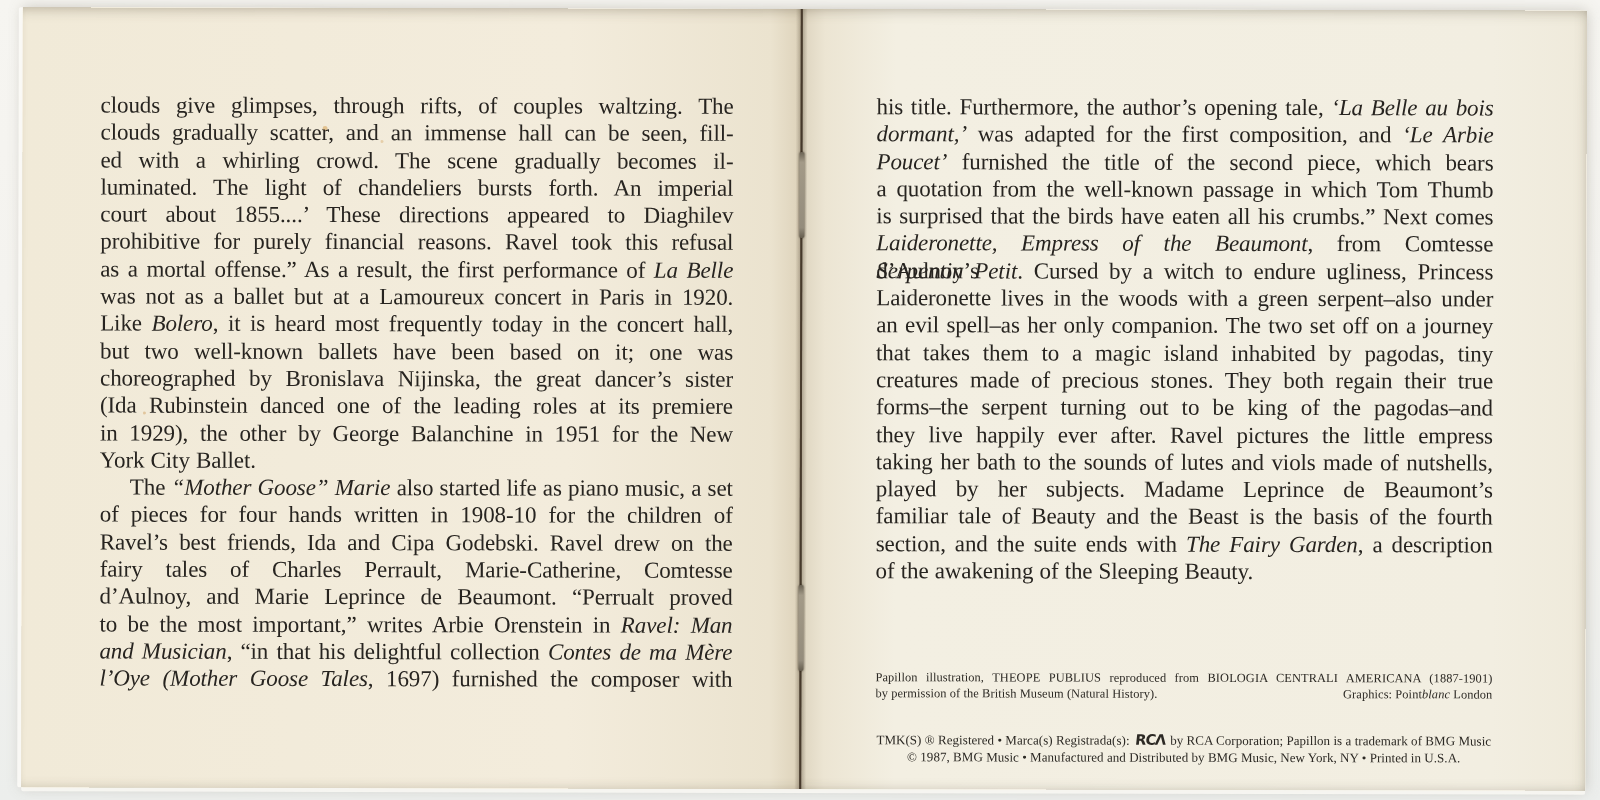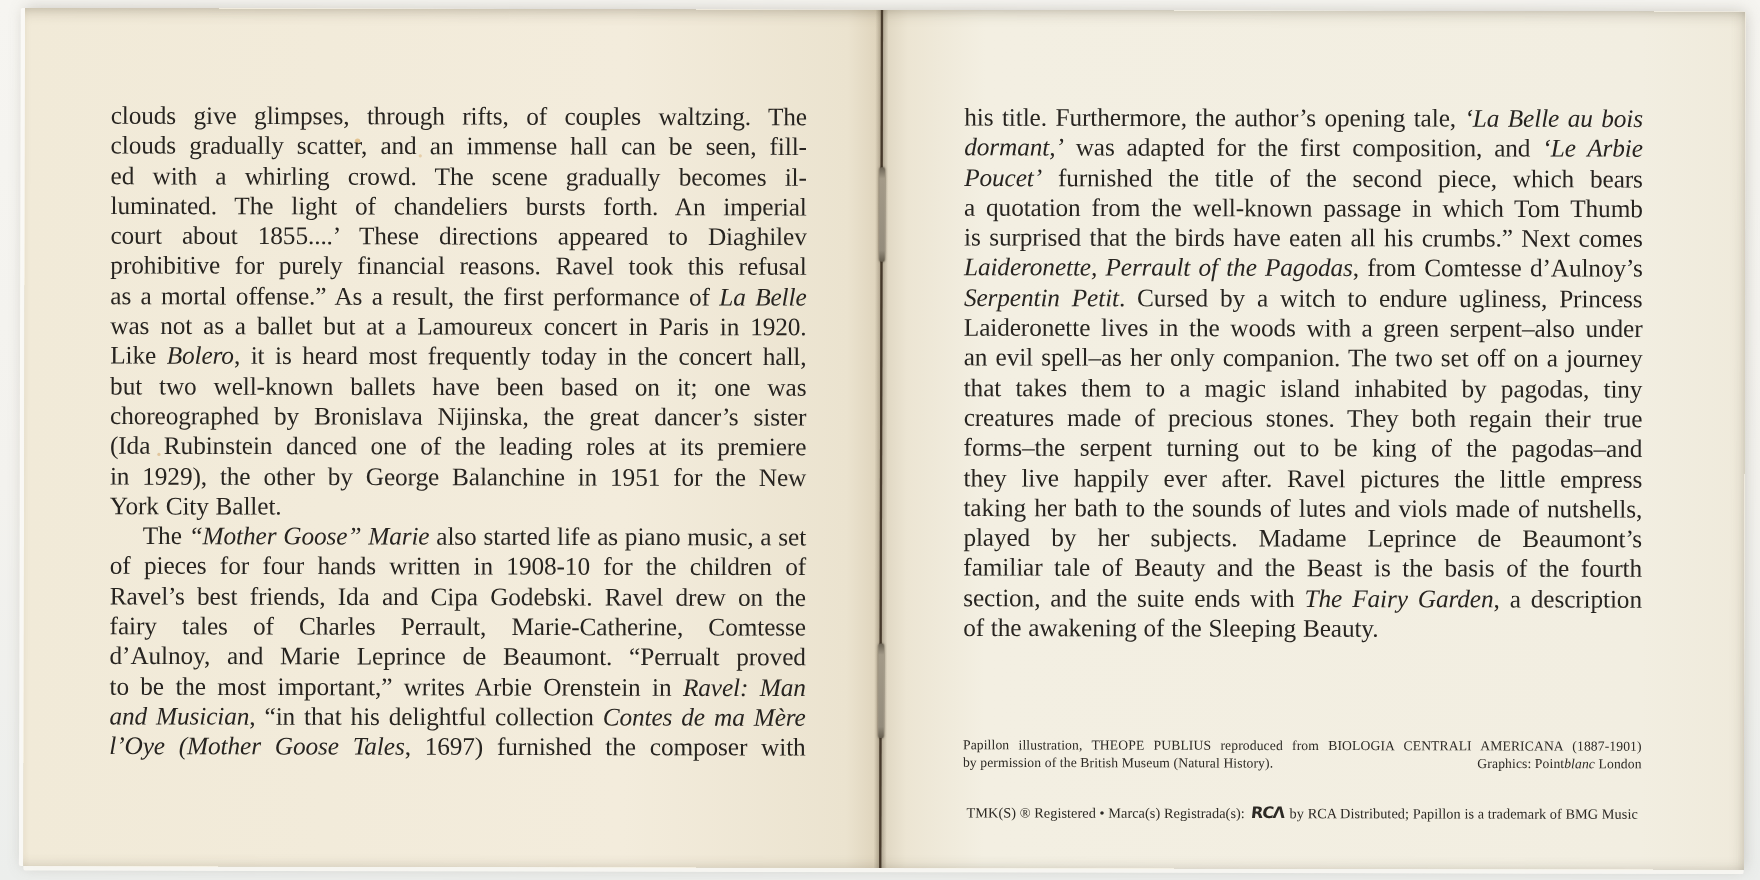--- a/index.html
+++ b/index.html
@@ -97,21 +97,21 @@
       <div class="tline"><i>and Musician</i>, “in that his delightful collection <i>Contes de ma Mère</i></div>
       <div class="tline"><i>l’Oye (Mother Goose Tales</i>, 1697) furnished the composer with</div>
     </div>
 
   <div class="textcol" style="left:854px;top:84px;width:617px;">
       <div class="tline">his title. Furthermore, the author’s opening tale, <i>‘La Belle au bois</i></div>
       <div class="tline"><i>dormant,’</i> was adapted for the first composition, and <i>‘Le Arbie</i></div>
       <div class="tline"><i>Poucet’</i> furnished the title of the second piece, which bears</div>
       <div class="tline">a quotation from the well-known passage in which Tom Thumb</div>
       <div class="tline">is surprised that the birds have eaten all his crumbs.” Next comes</div>
-      <div class="tline"><i>Laideronette, Perrault of the Pagodas</i>, from Comtesse d’Aulnoy’s</div>
+      <div class="tline"><i>Laideronette, Empress of the Beaumont</i>, from Comtesse d’Aulnoy’s</div>
       <div class="tline"><i>Serpentin Petit</i>. Cursed by a witch to endure ugliness, Princess</div>
       <div class="tline">Laideronette lives in the woods with a green serpent–also under</div>
       <div class="tline">an evil spell–as her only companion. The two set off on a journey</div>
       <div class="tline">that takes them to a magic island inhabited by pagodas, tiny</div>
       <div class="tline">creatures made of precious stones. They both regain their true</div>
       <div class="tline">forms–the serpent turning out to be king of the pagodas–and</div>
       <div class="tline">they live happily ever after. Ravel pictures the little empress</div>
       <div class="tline">taking her bath to the sounds of lutes and viols made of nutshells,</div>
       <div class="tline">played by her subjects. Madame Leprince de Beaumont’s</div>
       <div class="tline">familiar tale of Beauty and the Beast is the basis of the fourth</div>
@@ -124,17 +124,18 @@
     <div class="split">
       <span>by permission of the British Museum (Natural History).</span>
       <span>Graphics: Point<i>blanc</i> London</span>
     </div>
   </div>
 
   <div class="tmk" style="left:854px;top:722px;width:617px;">
     <div>
       <span>TMK(S) ® Registered • Marca(s) Registrada(s):</span>
       <span class="rca-logo">RCΛ</span>
-      <span>by RCA Distributed; Papillon is a trademark of BMG Music</span>
+      <span>by RCA Corporation; Papillon is a trademark of BMG Music</span>
     </div>
+    <div>© 1987, BMG Music • Manufactured and Distributed by BMG Music, New York, NY • Printed in U.S.A.</div>
   </div>
 
 </div>
 
 </body></html>

